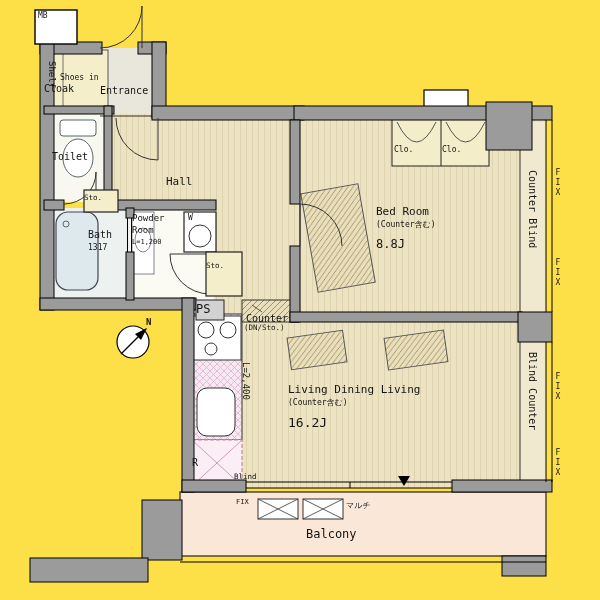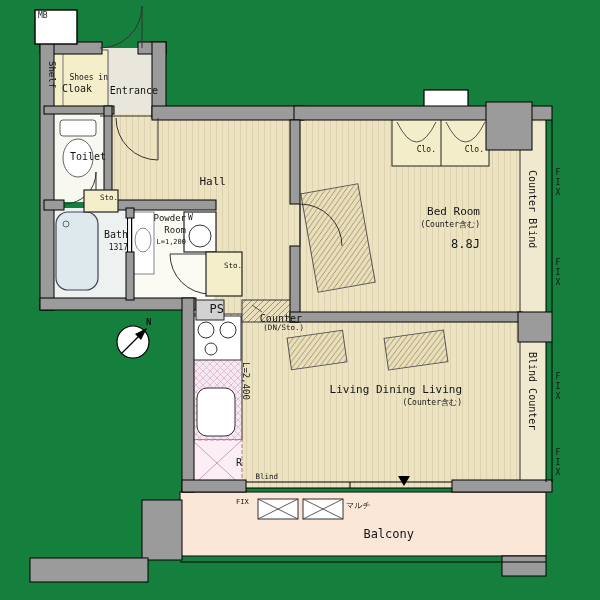--- a/index.html
+++ b/index.html
@@ -1,20 +1,20 @@
 <!DOCTYPE html>
 <html><head>
 <meta charset="utf-8">
 <style>
   html,body{margin:0;padding:0;background:#fff;}
-  .plan{position:relative;width:600px;height:600px;background:#15803d;overflow:hidden;
+  .plan{position:relative;width:600px;height:600px;background:#fde047;overflow:hidden;
         font-family:"DejaVu Sans Mono", monospace;}
   .plan svg{position:absolute;left:0;top:0;}
   .lbl{position:absolute;color:#141414;line-height:1.05;white-space:pre;}
-  .c{text-align:right;}
+  .c{text-align:left;}
   .v{writing-mode:vertical-rl;}
   .vu{writing-mode:vertical-rl;text-orientation:upright;letter-spacing:1px;}
   .b{font-weight:bold;}
 </style>
 </head>
 <body>
 
 <div class="plan">
 
 <svg width="600" height="600" viewBox="0 0 600 600">
@@ -178,20 +178,21 @@
 <div class="lbl c" style="left:244px;top:324px;width:60px;font-size:7.5px">(DN/Sto.)</div>
 <div class="lbl c" style="left:376px;top:206px;width:104px;font-size:11px">Bed Room</div>
 <div class="lbl c" style="left:376px;top:221px;width:104px;font-size:8px">(Counter含む)</div>
 <div class="lbl c" style="left:376px;top:238px;width:104px;font-size:12px">8.8J</div>
 <div class="lbl c" style="left:394px;top:146px;width:42px;font-size:8px">Clo.</div>
 <div class="lbl c" style="left:442px;top:146px;width:42px;font-size:8px">Clo.</div>
 <div class="lbl v" style="left:526px;top:170px;font-size:10px">Counter Blind</div>
 <div class="lbl v" style="left:526px;top:352px;font-size:10px">Blind Counter</div>
 <div class="lbl c" style="left:288px;top:384px;width:174px;font-size:11px">Living Dining Living</div>
 <div class="lbl c" style="left:288px;top:399px;width:174px;font-size:8px">(Counter含む)</div>
+<div class="lbl c" style="left:288px;top:416px;width:174px;font-size:13px">16.2J</div>
 <div class="lbl v" style="left:241px;top:362px;font-size:9px">L=2,400</div>
 <div class="lbl c" style="left:192px;top:458px;width:50px;font-size:10px">R</div>
 <div class="lbl c" style="left:234px;top:473px;width:44px;font-size:7.5px">Blind</div>
 <div class="lbl c" style="left:306px;top:528px;width:108px;font-size:12px">Balcony</div>
 <div class="lbl" style="left:236px;top:499px;font-size:7px">FIX</div>
 <div class="lbl" style="left:346px;top:502px;font-size:8px">マルチ</div>
 <div class="lbl b" style="left:146px;top:318px;font-size:9px">N</div>
 <div class="lbl vu" style="left:553px;top:168px;font-size:8px">FIX</div>
 <div class="lbl vu" style="left:553px;top:258px;font-size:8px">FIX</div>
 <div class="lbl vu" style="left:553px;top:372px;font-size:8px">FIX</div>

